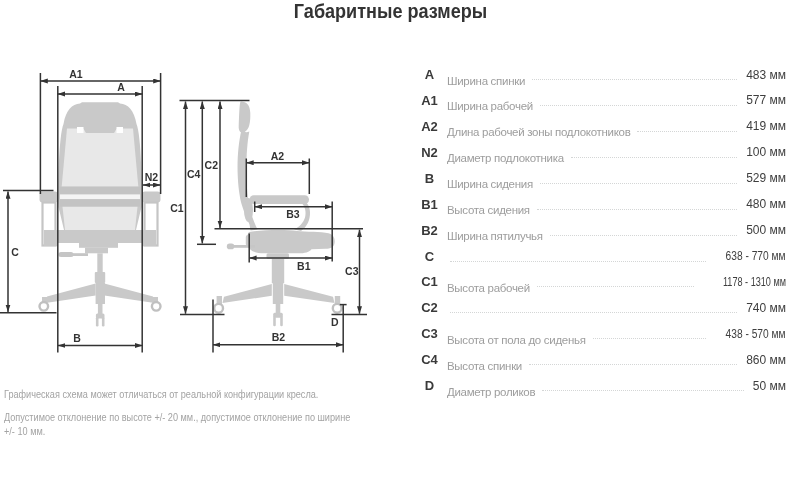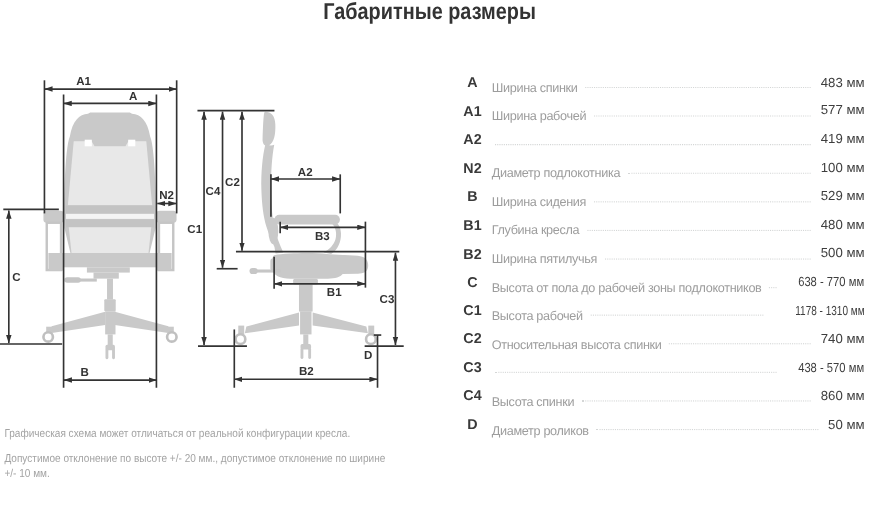--- a/index.html
+++ b/index.html
@@ -255,75 +255,75 @@
 
 <div class="row">
       <div class="lt">A1</div>
       <div class="ds">Ширина рабочей</div>
       <div class="dots"></div>
       <div class="vl">577 мм</div>
     </div>
 
 <div class="row">
       <div class="lt">A2</div>
+      <div class="ds">Длина рабочей зоны подлокотников</div>
       <div class="dots"></div>
       <div class="vl">419 мм</div>
     </div>
 
 <div class="row">
       <div class="lt">N2</div>
       <div class="ds">Диаметр подлокотника</div>
       <div class="dots"></div>
       <div class="vl">100 мм</div>
     </div>
 
 <div class="row">
       <div class="lt">B</div>
       <div class="ds">Ширина сидения</div>
       <div class="dots"></div>
       <div class="vl">529 мм</div>
     </div>
 
 <div class="row">
       <div class="lt">B1</div>
-      <div class="ds">Глубина кресла</div>
+      <div class="ds">Высота сидения</div>
       <div class="dots"></div>
       <div class="vl">480 мм</div>
     </div>
 
 <div class="row">
       <div class="lt">B2</div>
       <div class="ds">Ширина пятилучья</div>
       <div class="dots"></div>
       <div class="vl">500 мм</div>
     </div>
 
 <div class="row">
       <div class="lt">C</div>
-      <div class="ds">Высота от пола до рабочей зоны подлокотников</div>
       <div class="dots"></div>
       <div class="vl" style="transform:scaleX(0.85)">638 - 770 мм</div>
     </div>
 
 <div class="row">
       <div class="lt">C1</div>
       <div class="ds">Высота рабочей</div>
       <div class="dots"></div>
       <div class="vl" style="transform:scaleX(0.76)">1178 - 1310 мм</div>
     </div>
 
 <div class="row">
       <div class="lt">C2</div>
-      <div class="ds">Относительная высота спинки</div>
       <div class="dots"></div>
       <div class="vl">740 мм</div>
     </div>
 
 <div class="row">
       <div class="lt">C3</div>
+      <div class="ds">Высота от пола до сиденья</div>
       <div class="dots"></div>
       <div class="vl" style="transform:scaleX(0.85)">438 - 570 мм</div>
     </div>
 
 <div class="row">
       <div class="lt">C4</div>
       <div class="ds">Высота спинки</div>
       <div class="dots"></div>
       <div class="vl">860 мм</div>
     </div>

